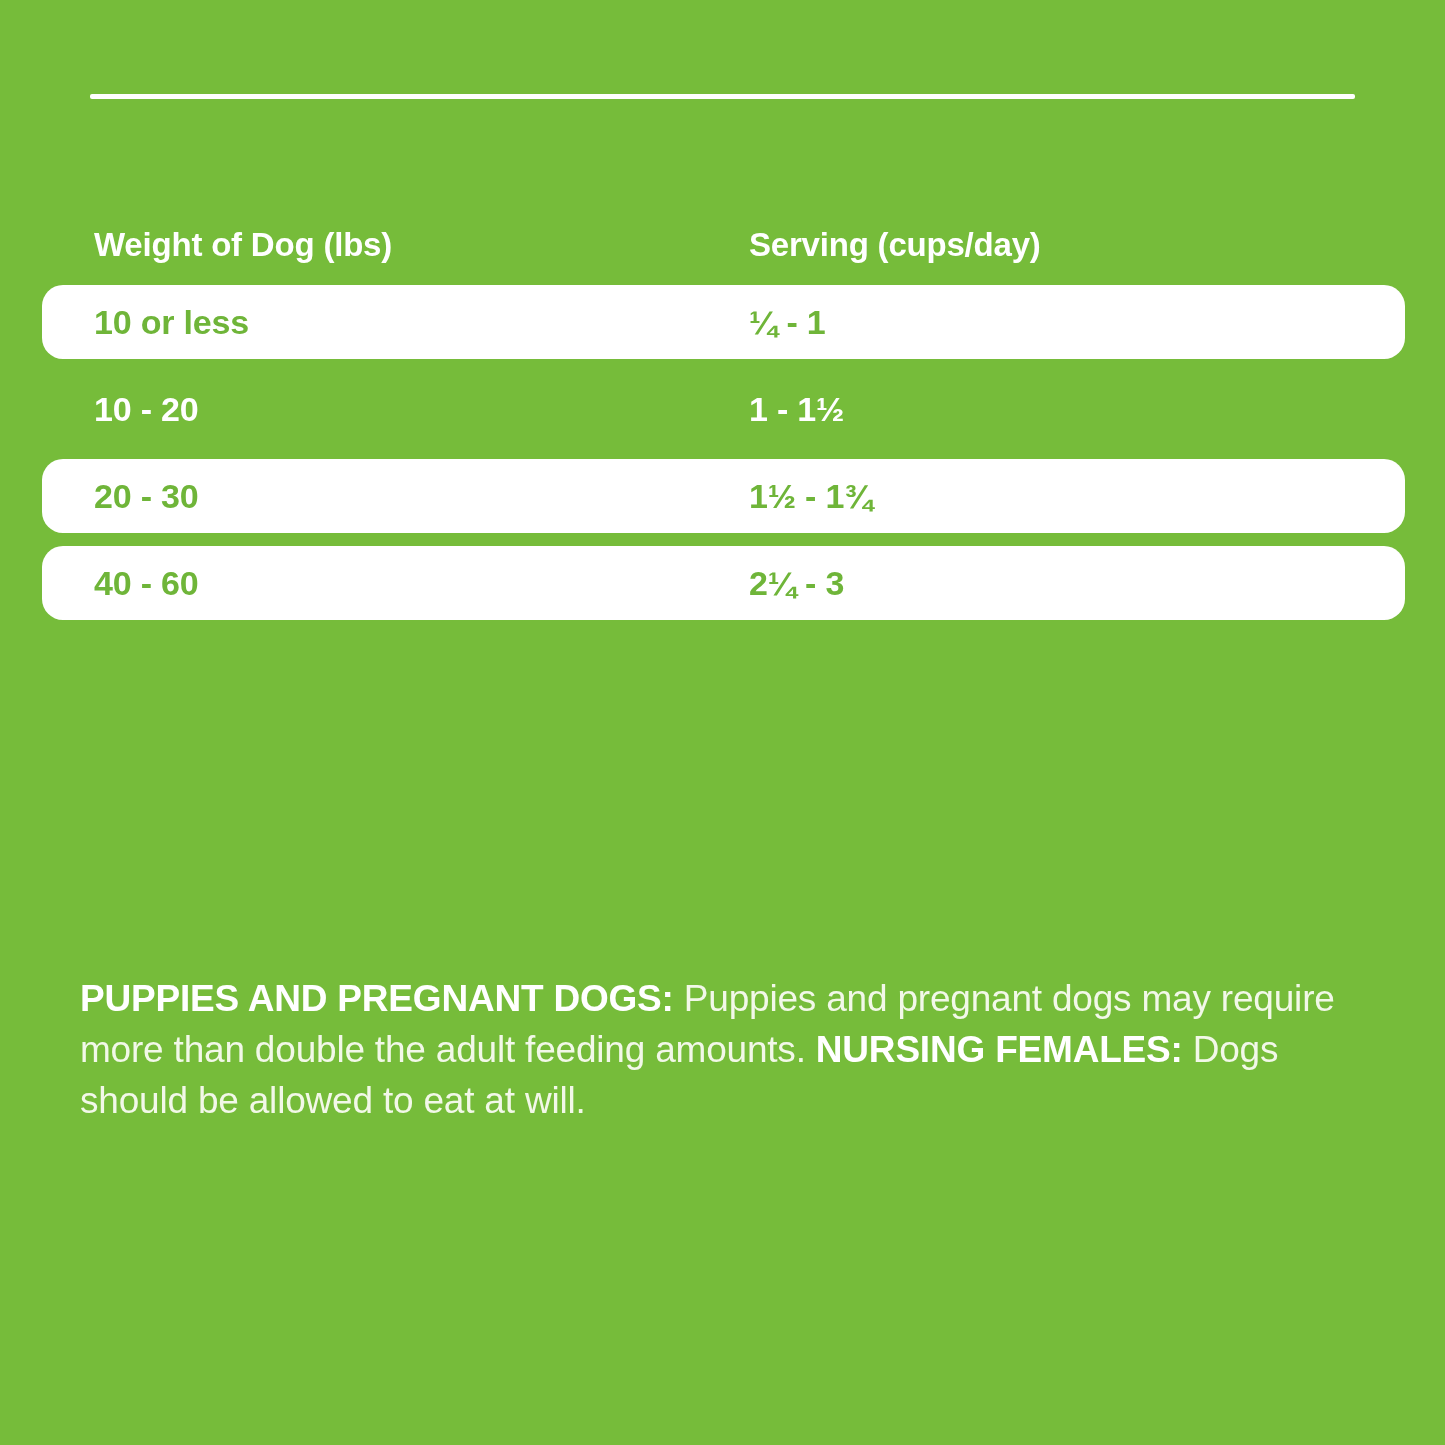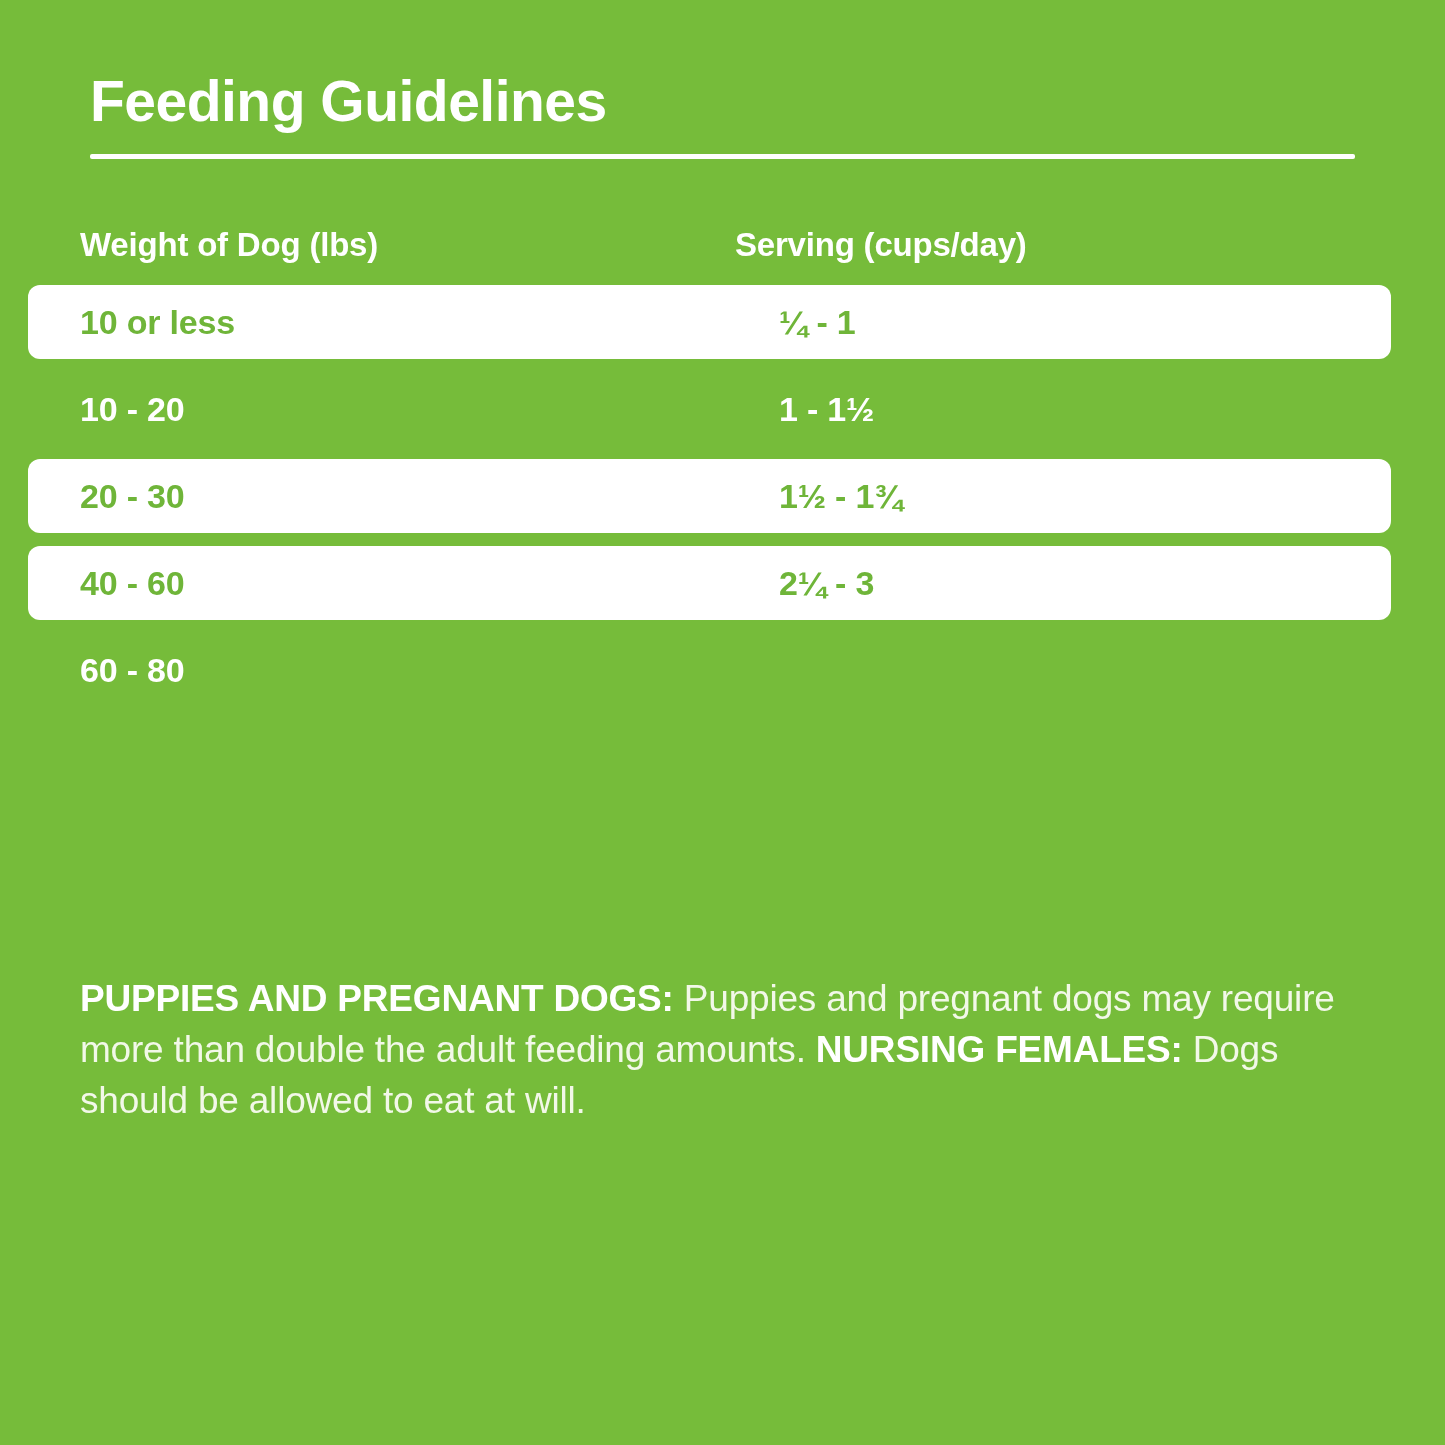--- a/index.html
+++ b/index.html
@@ -41,21 +41,21 @@
     margin-top: 22px;
     width: 1265px;
     height: 5px;
     background: #ffffff;
     border-radius: 2px;
   }
 
   
   .table {
     position: absolute;
-    left: 28px;
+    left: 42px;
     top: 205px;
     width: 1363px;
   }
   .thead {
     display: flex;
     height: 80px;
     align-items: center;
     padding-left: 52px;
     box-sizing: border-box;
   }
@@ -69,22 +69,21 @@
   .col-weight { width: 655px; flex: 0 0 655px; }
   .col-serving { flex: 1 1 auto; }
 
   .row {
     display: flex;
     align-items: center;
     height: 74px;
     margin-bottom: 13px;
     padding-left: 52px;
     box-sizing: border-box;
-    border-radius: 12px;
-    gap: 44px;
+    border-radius: 21px;
   }
   .row.odd {
     background: #ffffff;
   }
   .row.even {
     background: transparent;
   }
   .cell {
     font-size: 34px;
     font-weight: bold;
@@ -109,21 +108,20 @@
     font-weight: bold;
     color: #ffffff;
   }
 </style>
 </head>
 <body>
 
 <div class="page">
 
   <div class="title-block">
-    <h1 class="title">Feeding Guidelines</h1>
     <div class="title-rule"></div>
   </div>
 
   <div class="table">
 
     <div class="thead">
       <div class="th col-weight">Weight of Dog (lbs)</div>
       <div class="th col-serving">Serving (cups/day)</div>
     </div>
 
@@ -142,21 +140,20 @@
       <div class="cell col-serving">1½ - 1¾</div>
     </div>
 
 
     <div class="row odd">
       <div class="cell col-weight">40 - 60</div>
       <div class="cell col-serving">2¼ - 3</div>
     </div>
 
     <div class="row even">
-      <div class="cell col-weight">60 - 80</div>
     </div>
 
 
   </div>
 
   <p class="footnote"><b>PUPPIES AND PREGNANT DOGS:</b><span> Puppies and pregnant dogs may require more than double the adult feeding amounts. </span><b>NURSING FEMALES:</b><span> Dogs should be allowed to eat at will.</span></p>
 
 </div>
 
 </body></html>

